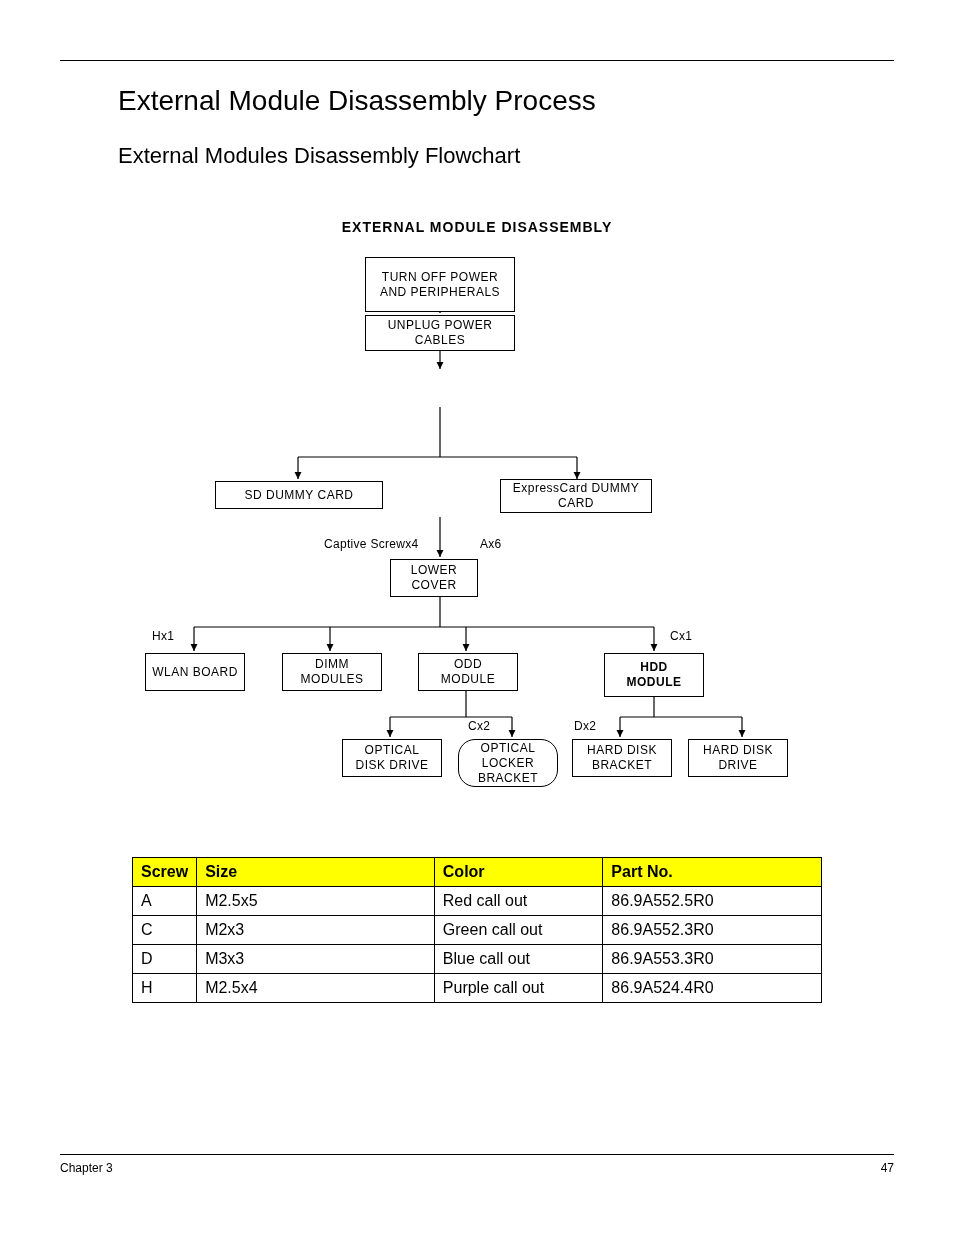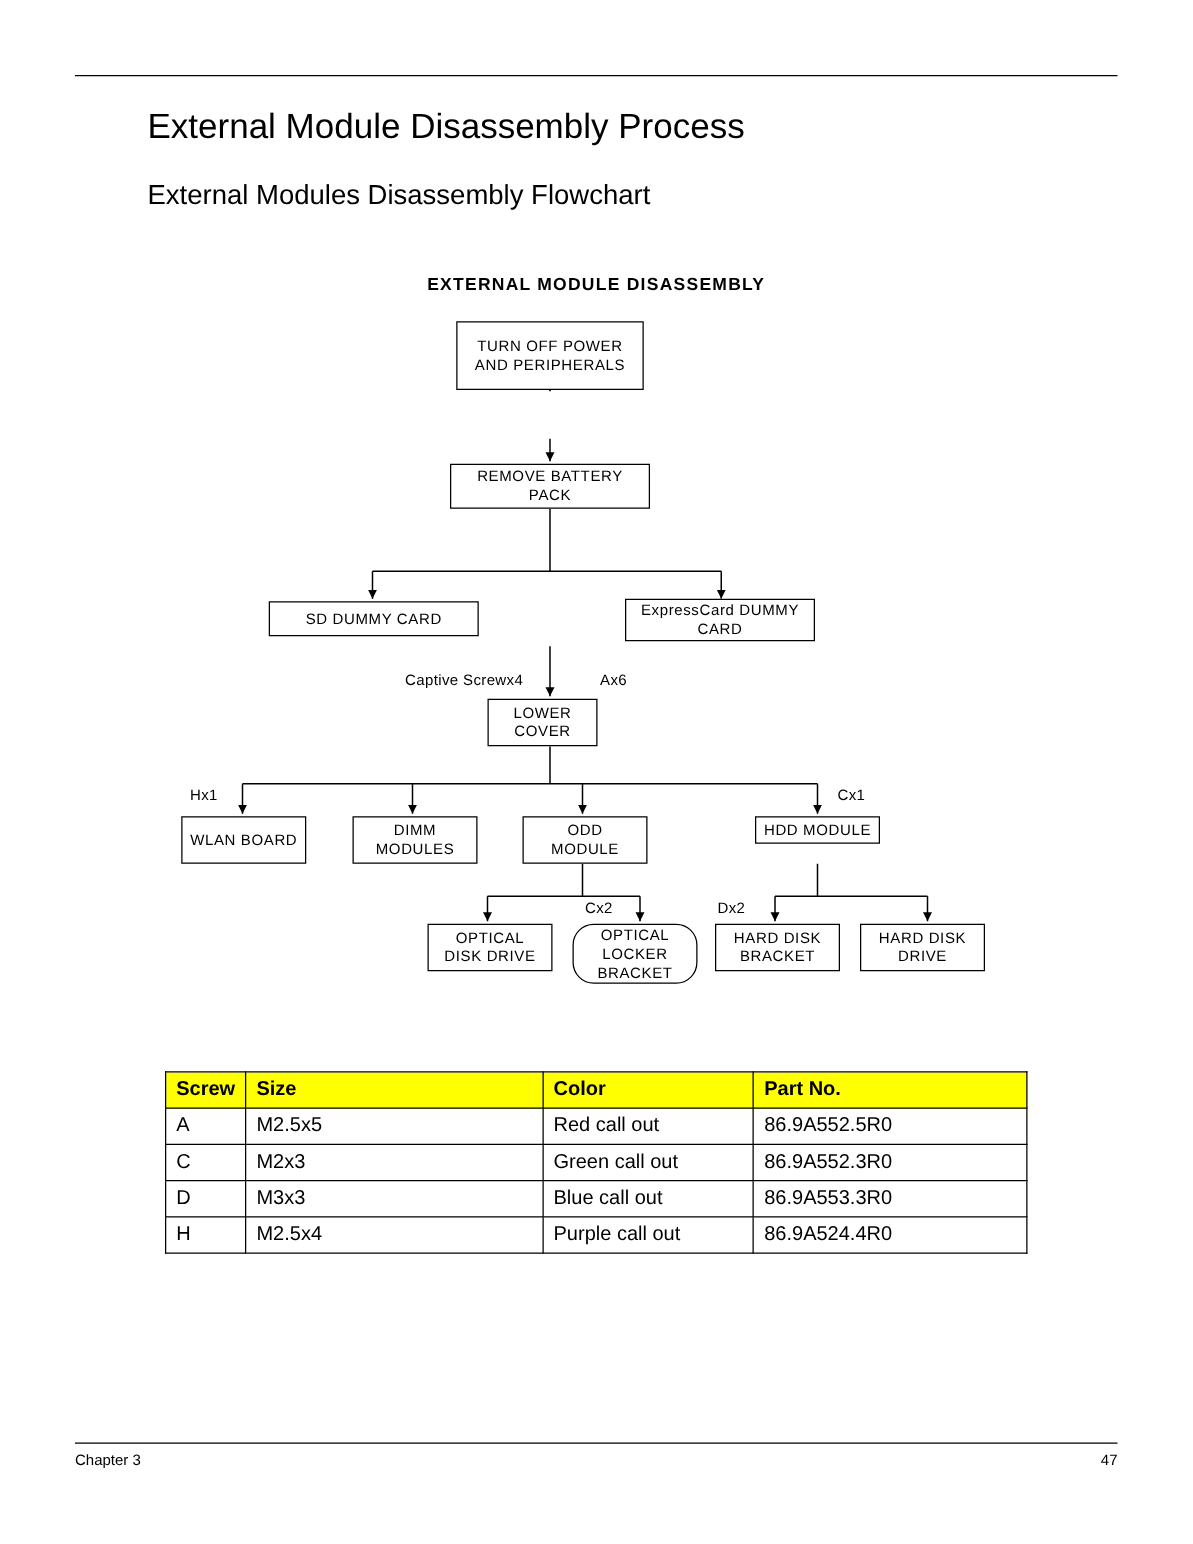--- a/index.html
+++ b/index.html
@@ -137,37 +137,37 @@
       <line x1="330" y1="460" x2="330" y2="480" stroke="#000" stroke-width="1.2" marker-end="url(#arr)"></line>
       <line x1="452" y1="460" x2="452" y2="480" stroke="#000" stroke-width="1.2" marker-end="url(#arr)"></line>
 
       <line x1="594" y1="434" x2="594" y2="460" stroke="#000" stroke-width="1.2"></line>
       <line x1="560" y1="460" x2="682" y2="460" stroke="#000" stroke-width="1.2"></line>
       <line x1="560" y1="460" x2="560" y2="480" stroke="#000" stroke-width="1.2" marker-end="url(#arr)"></line>
       <line x1="682" y1="460" x2="682" y2="480" stroke="#000" stroke-width="1.2" marker-end="url(#arr)"></line>
     </svg>
 
     <div class="box" style="left:305px; top:0px; width:150px; height:55px;">TURN OFF POWER AND PERIPHERALS</div>
-    <div class="box" style="left:300px; top:114px; width:160px; height:36px;">REMOVE BATTERY PACK</div>
+    <div class="box" style="left:305px; top:58px; width:150px; height:36px;">UNPLUG POWER CABLES</div>
 
     <div class="box" style="left:155px; top:224px; width:168px; height:28px;">SD DUMMY CARD</div>
     <div class="box" style="left:440px; top:222px; width:152px; height:34px;">ExpressCard DUMMY CARD</div>
 
     <span class="lbl" style="left:264px; top:280px;">Captive Screwx4</span>
     <span class="lbl" style="left:420px; top:280px;">Ax6</span>
 
     <div class="box" style="left:330px; top:302px; width:88px; height:38px;">LOWER COVER</div>
 
     <span class="lbl" style="left:92px; top:372px;">Hx1</span>
     <span class="lbl" style="left:610px; top:372px;">Cx1</span>
 
     <div class="box" style="left:85px; top:396px; width:100px; height:38px;">WLAN BOARD</div>
     <div class="box" style="left:222px; top:396px; width:100px; height:38px;">DIMM MODULES</div>
     <div class="box" style="left:358px; top:396px; width:100px; height:38px;">ODD MODULE</div>
-    <div class="box" style="left:544px; top:396px; width:100px; height:22px;">HDD MODULE</div>
+    <div class="box" style="left:544px; top:396px; width:100px; height:44px;font-weight:bold;">HDD MODULE</div>
 
     <span class="lbl" style="left:408px; top:462px;">Cx2</span>
     <span class="lbl" style="left:514px; top:462px;">Dx2</span>
 
     <div class="box" style="left:282px; top:482px; width:100px; height:38px;">OPTICAL DISK DRIVE</div>
     <div class="box" style="left:398px; top:482px; width:100px; height:48px;border-radius:17px;">OPTICAL LOCKER BRACKET</div>
     <div class="box" style="left:512px; top:482px; width:100px; height:38px;">HARD DISK BRACKET</div>
     <div class="box" style="left:628px; top:482px; width:100px; height:38px;">HARD DISK DRIVE</div>
   </div>
 

